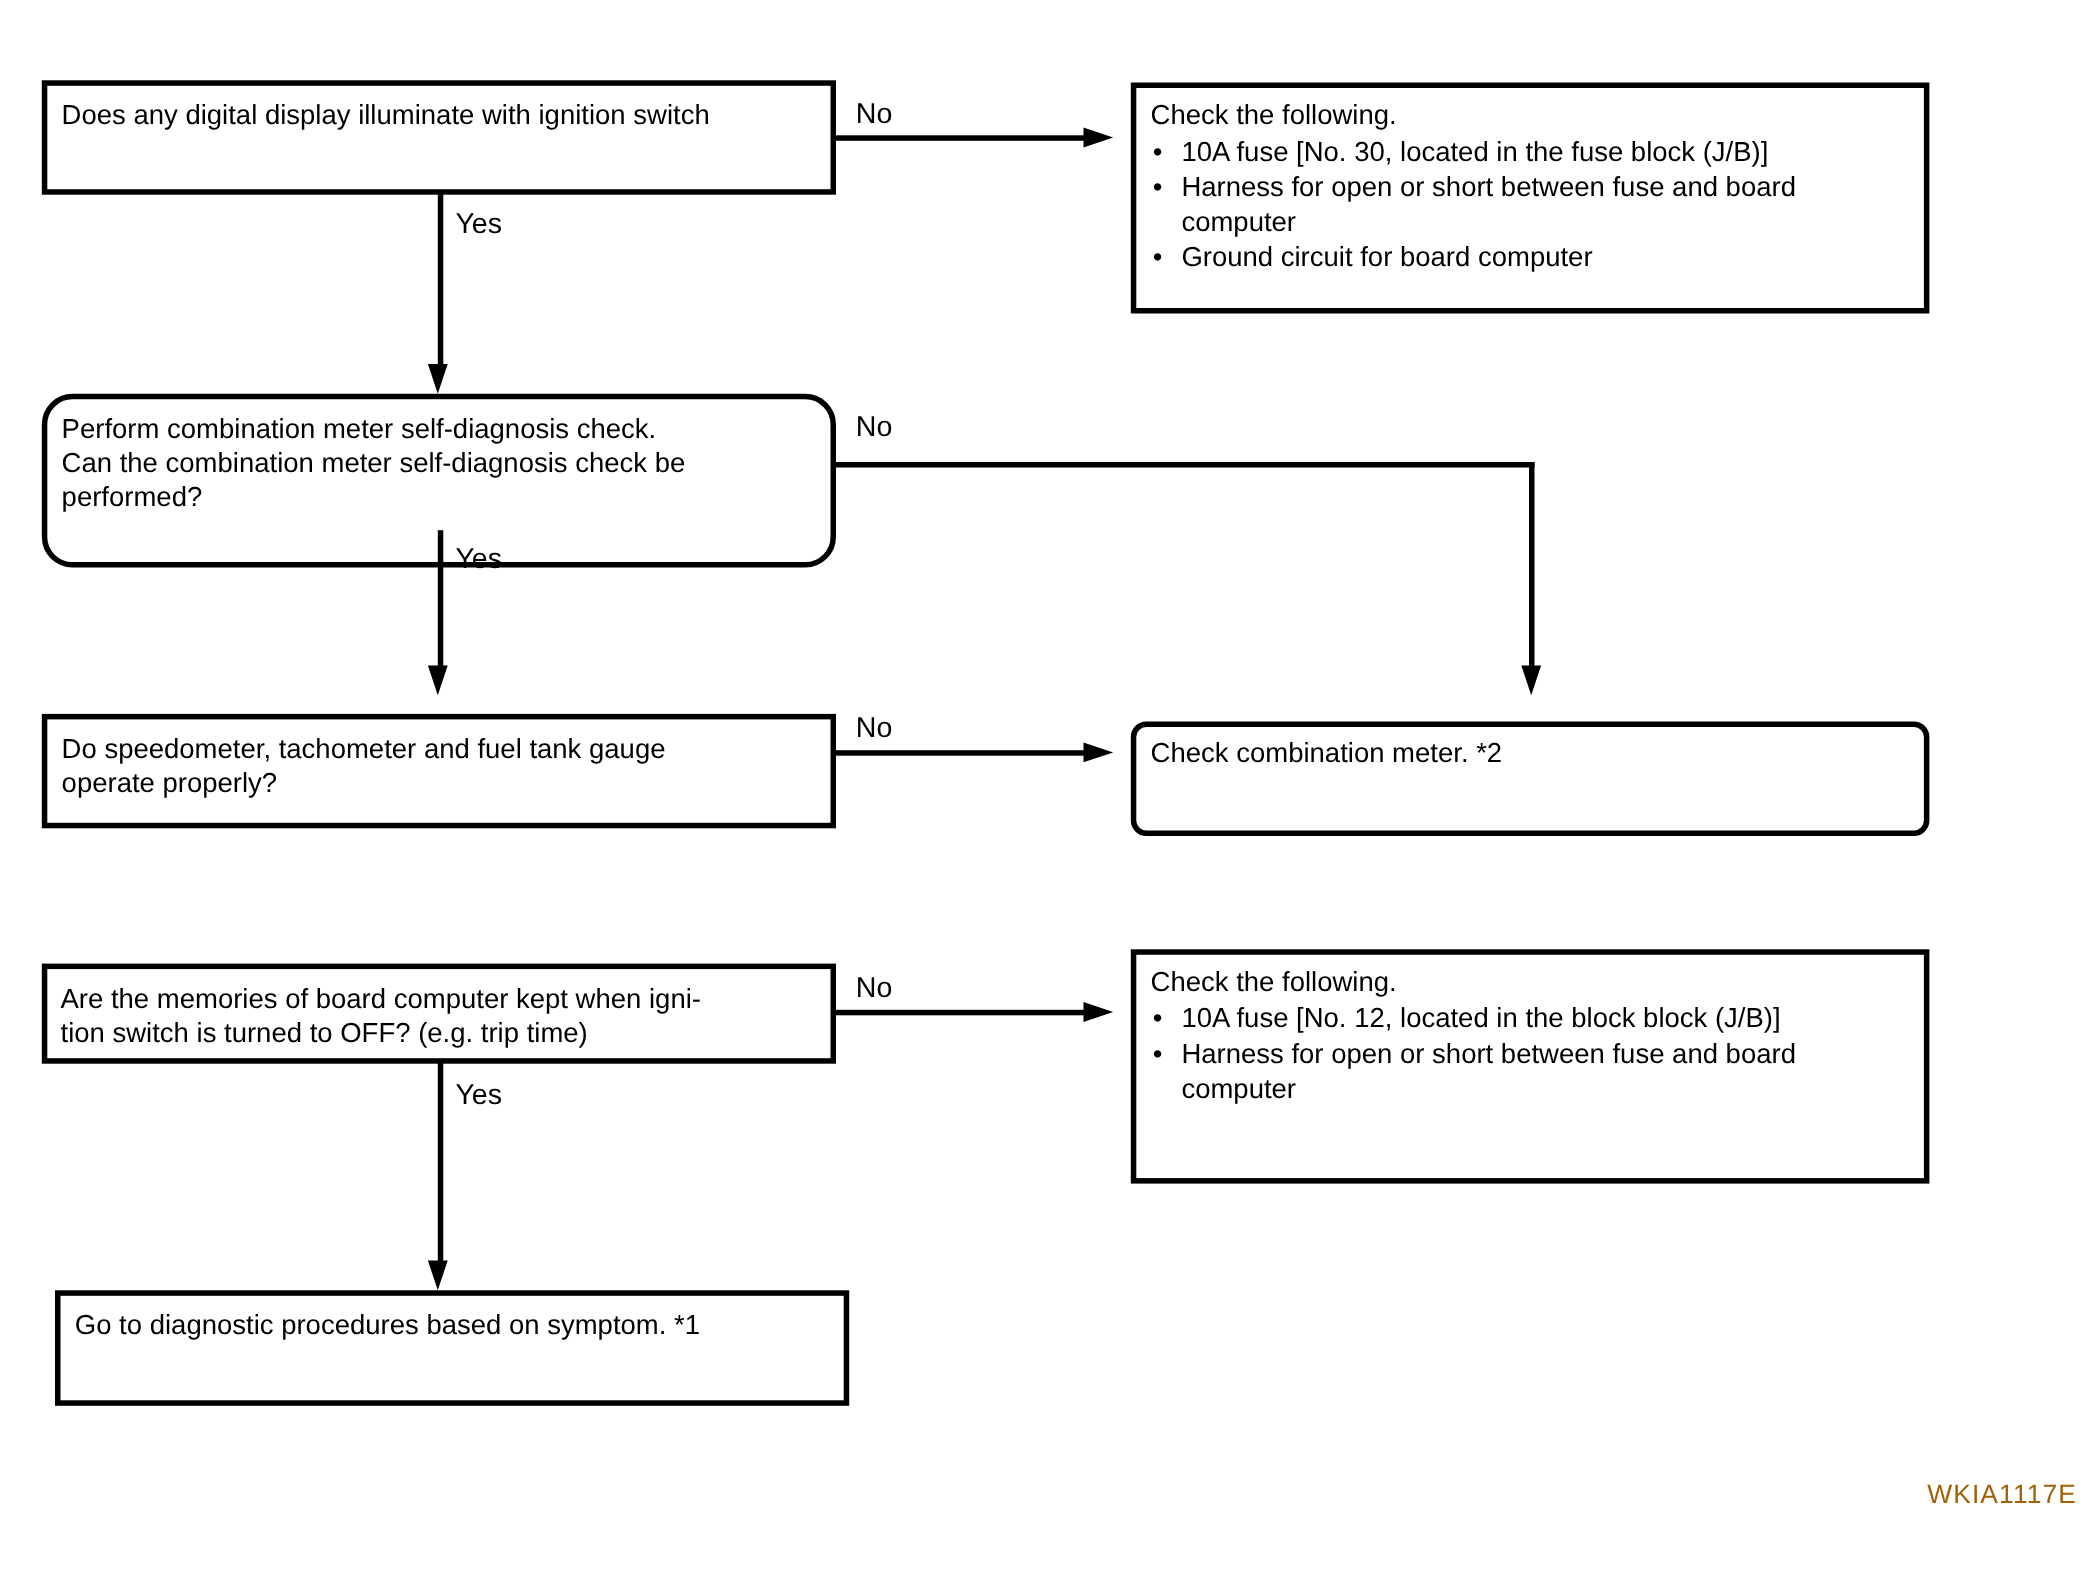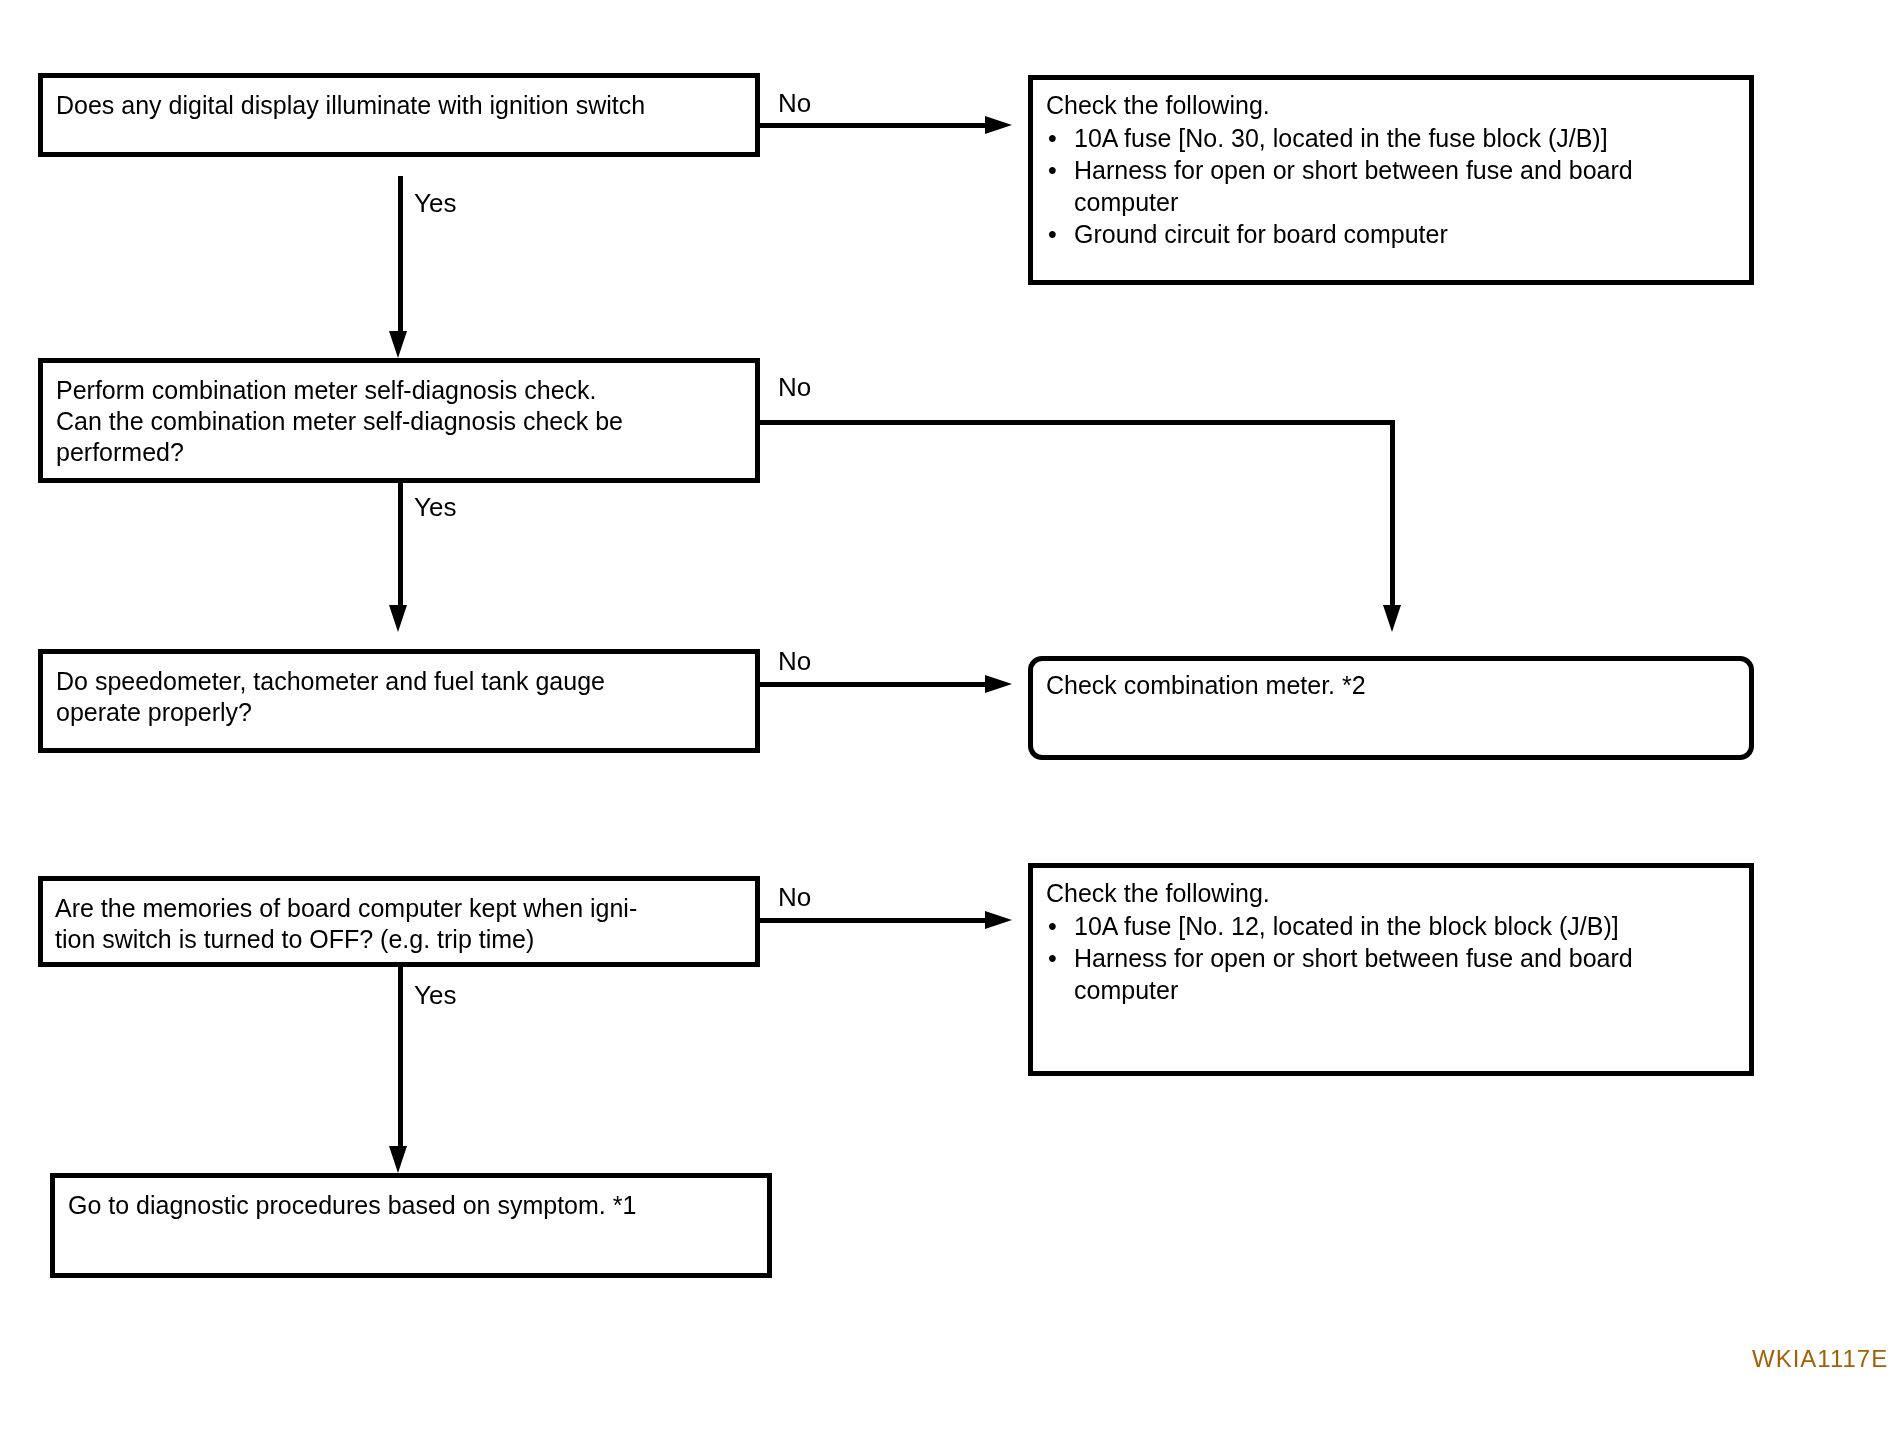--- a/index.html
+++ b/index.html
@@ -54,41 +54,41 @@
     font-size: 24px;
     letter-spacing: 1px;
     color: #a16207;
   }
 </style>
 </head>
 <body>
 
 <div class="canvas">
 
-  <div class="box qbox" style="top:73px; height:84px;">
+  <div class="box qbox" style="top:73px; height:104px;">
     <div class="tline">Does any digital display illuminate with ignition switch</div>
   </div>
 
   <div class="box abox" style="top:75px; height:210px;">
     <div class="atitle">Check the following.</div>
     <div class="bullet">
       <span class="dot">•</span>
       <div class="btext">10A fuse [No. 30, located in the fuse block (J/B)]</div>
     </div>
     <div class="bullet">
       <span class="dot">•</span>
       <div class="btext">Harness for open or short between fuse and board computer</div>
     </div>
     <div class="bullet">
       <span class="dot">•</span>
       <div class="btext">Ground circuit for board computer</div>
     </div>
   </div>
 
-  <div class="box qbox" style="top:358px; height:125px;">
+  <div class="box qbox" style="top:358px; height:158px;border-radius:28px;">
     <div class="tline">Perform combination meter self-diagnosis check.</div>
     <div class="tline">Can the combination meter self-diagnosis check be</div>
     <div class="tline">performed?</div>
   </div>
 
   <div class="box qbox" style="top:632px; height:104px;margin-top:17px;">
     <div class="tline">Do speedometer, tachometer and fuel tank gauge</div>
     <div class="tline">operate properly?</div>
   </div>
 

